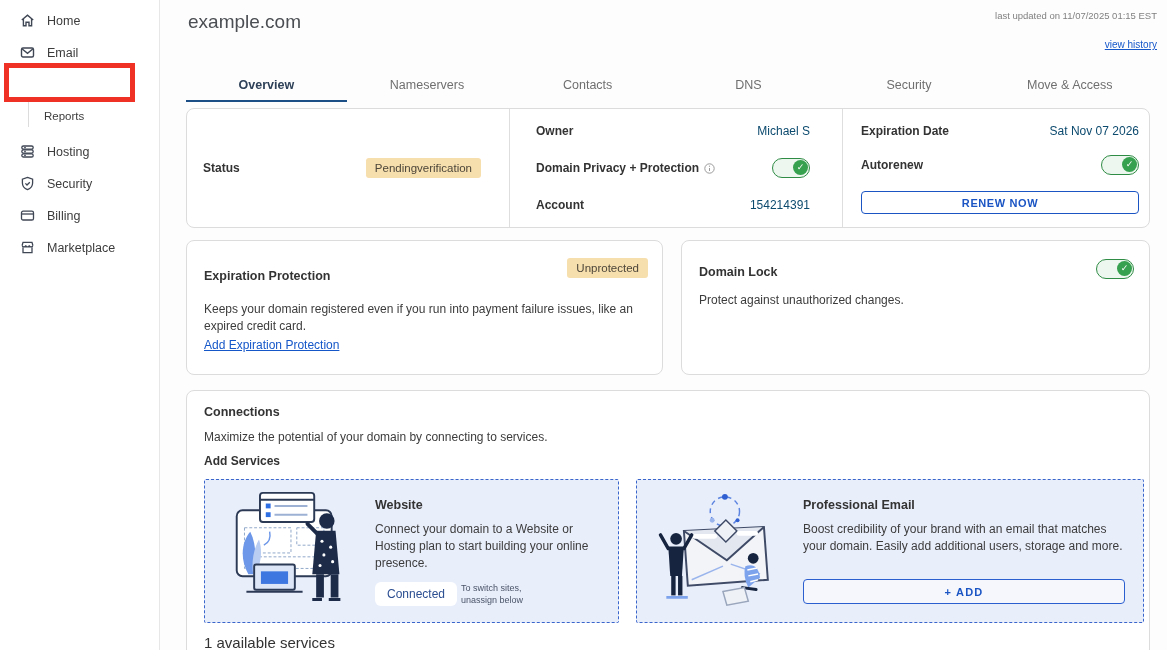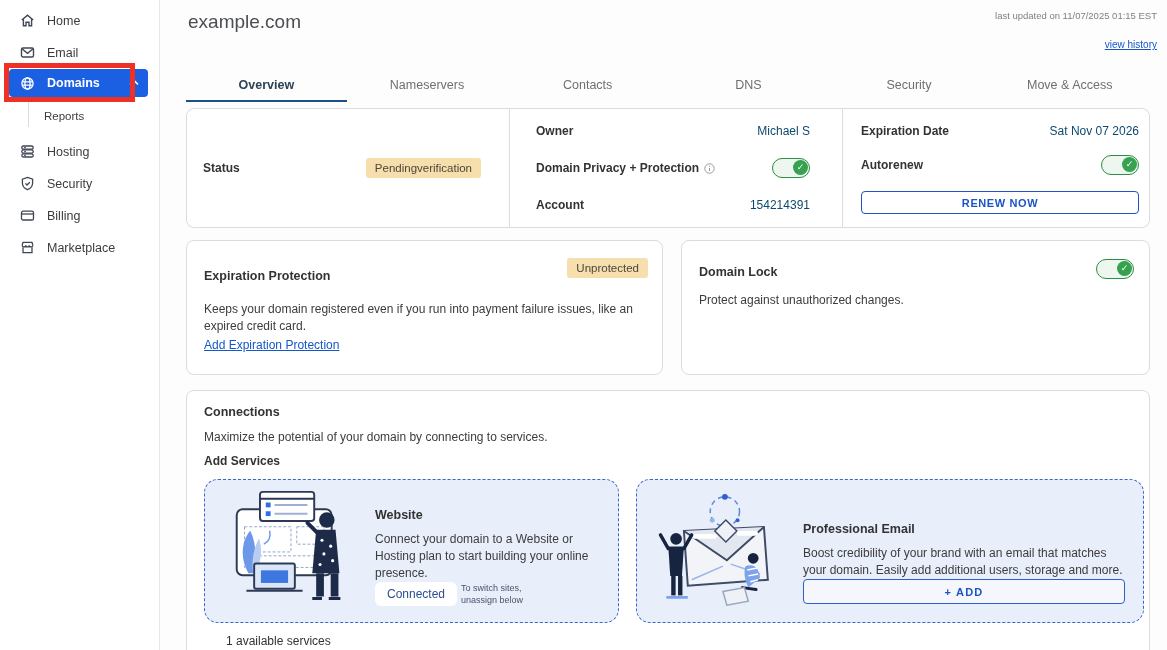--- a/index.html
+++ b/index.html
@@ -47,32 +47,32 @@
   .renew-btn { width:100%; height:23px; background:#fff; border:1px solid #1b55c4; border-radius:4px; color:#1b55c4; font-family:inherit; font-size:11px; font-weight:700; letter-spacing:0.6px; cursor:pointer; }
 
   .exp-card { left:186px; top:240px; width:477px; height:135px; }
   .lock-card { left:681px; top:240px; width:469px; height:135px; }
   .card-title { position:absolute; left:17px; font-size:12.5px; font-weight:700; color:#333; }
   .body-text { font-size:12px; color:#3c3c3c; line-height:1.4; }
   .link { font-size:12px; color:#1557c9; text-decoration:underline; cursor:pointer; }
 
   .conn-card { left:186px; top:390px; width:964px; height:272px; }
   .services-row { position:absolute; left:17px; top:88px; width:940px; display:flex; gap:17px; }
-  .service-card { background:#e9eefb; border:1px dashed #3a66cc; border-radius:14px; height:144px; display:flex; padding:10px 10px 10px 10px;align-items:flex-end; }
+  .service-card { background:#e9eefb; border:1px dashed #3a66cc; border-radius:2px; height:144px; display:flex; padding:10px 10px 10px 10px; }
   .svc-website { width:415px; }
   .svc-email { width:508px; }
   .illo { display:flex; align-items:center; justify-content:center; }
   .svc-text { flex:1; display:flex; flex-direction:column; padding:2px 8px 2px 10px; }
   .svc-title { font-size:12.5px; font-weight:700; color:#333; margin-top:6px; }
   .svc-body { font-size:12px; color:#3c3c3c; line-height:1.4; margin-top:9px; }
   .svc-bottom { margin-top:auto; margin-bottom:4px; display:flex; align-items:center; }
   .connected-badge { background:#fff; color:#2b4e91; font-size:12px; padding:5px 12px; border-radius:6px; }
   .switch-note { font-size:9px; color:#4a5568; line-height:1.35; margin-left:4px; }
   .add-btn { margin-top:auto; margin-bottom:6px; height:25px; width:100%; background:rgba(255,255,255,0.55); border:1px solid #2b5fd0; border-radius:4px; color:#1b55c4; font-family:inherit; font-size:11px; font-weight:700; letter-spacing:1.2px; cursor:pointer; }
-  .conn-footer { position:absolute; left:17px; top:243px; font-size:12px; color:#333;margin-left:22px; }
+  .conn-footer { position:absolute; left:17px; top:243px; font-size:15px; color:#333; }
 </style>
 </head>
 <body>
 
 <div class="sidebar">
 
   <div class="nav-item" style="top:10px">
     <svg width="15" height="15" viewBox="0 0 15 15" fill="none" stroke="#3f4654" stroke-width="1.4">
         <path d="M1.8 7 L7.5 2.2 L13.2 7"></path>
         <path d="M3.4 6 V12.7 H6 V9.3 H9 V12.7 H11.6 V6"></path>
@@ -81,31 +81,20 @@
   </div>
 
   <div class="nav-item" style="top:42px">
     <svg width="15" height="15" viewBox="0 0 15 15" fill="none" stroke="#3f4654" stroke-width="1.4">
         <rect x="1.5" y="3" width="12" height="9" rx="1.5"></rect>
         <path d="M2.2 4 L7.5 8.3 L12.8 4"></path>
       </svg>
     <span>Email</span>
   </div>
 
-  <div class="domains-btn">
-    <svg width="15" height="15" viewBox="0 0 15 15" fill="none" stroke="#ffffff" stroke-width="1.3">
-        <circle cx="7.5" cy="7.5" r="5.6"></circle>
-        <ellipse cx="7.5" cy="7.5" rx="2.6" ry="5.6"></ellipse>
-        <path d="M2.2 5.8 H12.8 M2.2 9.2 H12.8"></path>
-      </svg>
-    <span>Domains</span>
-    <svg class="chev" width="10" height="7" viewBox="0 0 10 7" fill="none" stroke="#ffffff" stroke-width="1.6">
-        <polyline points="1,5.5 5,1.5 9,5.5"></polyline>
-      </svg>
-  </div>
   <div class="red-box"></div>
   <div class="reports-line"></div>
 
   <div class="nav-item sub-item" style="top:104px">
     <span>Reports</span>
   </div>
 
   <div class="nav-item" style="top:141px">
     <svg width="15" height="15" viewBox="0 0 15 15" fill="none" stroke="#3f4654" stroke-width="1.3">
         <rect x="1.8" y="2" width="11.4" height="3.2" rx="1.6"></rect>

